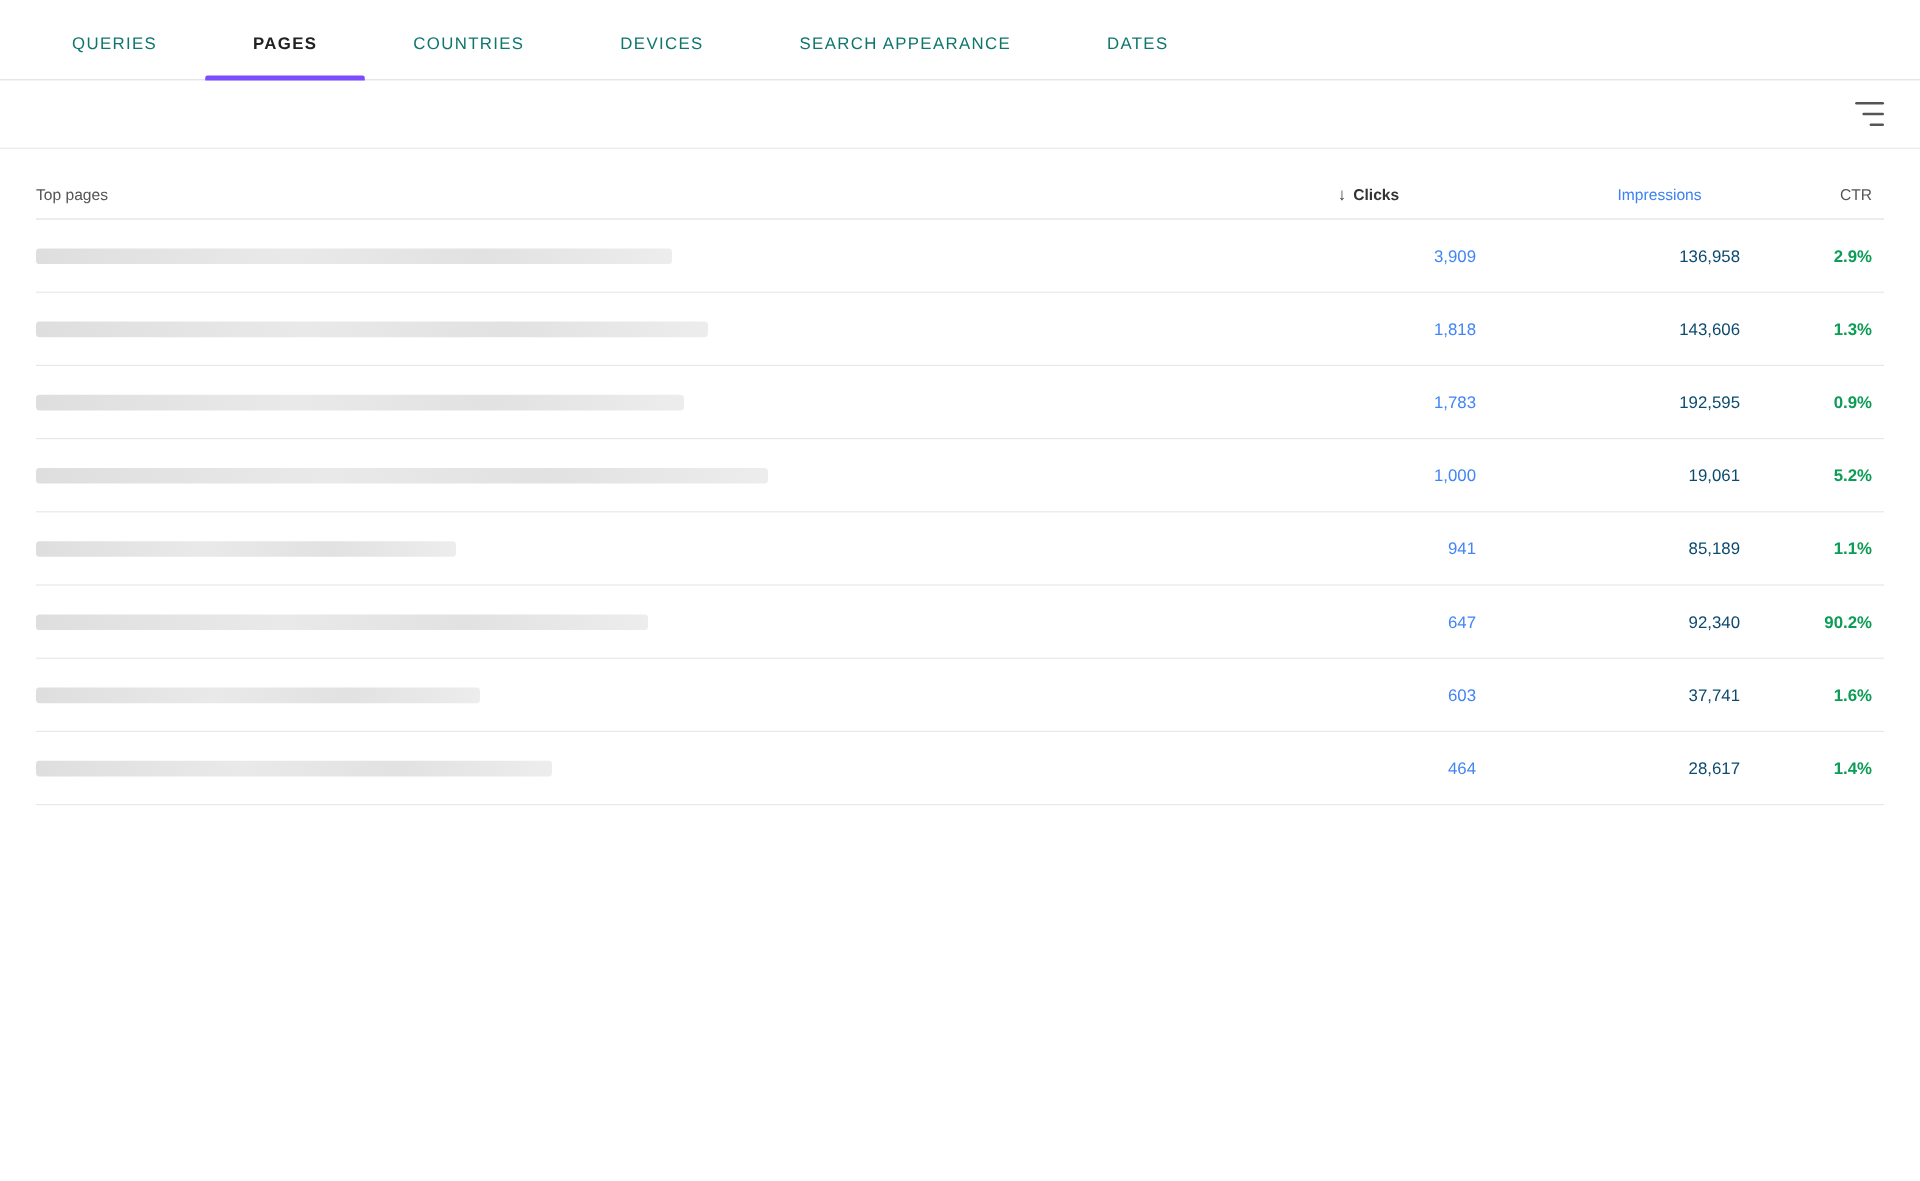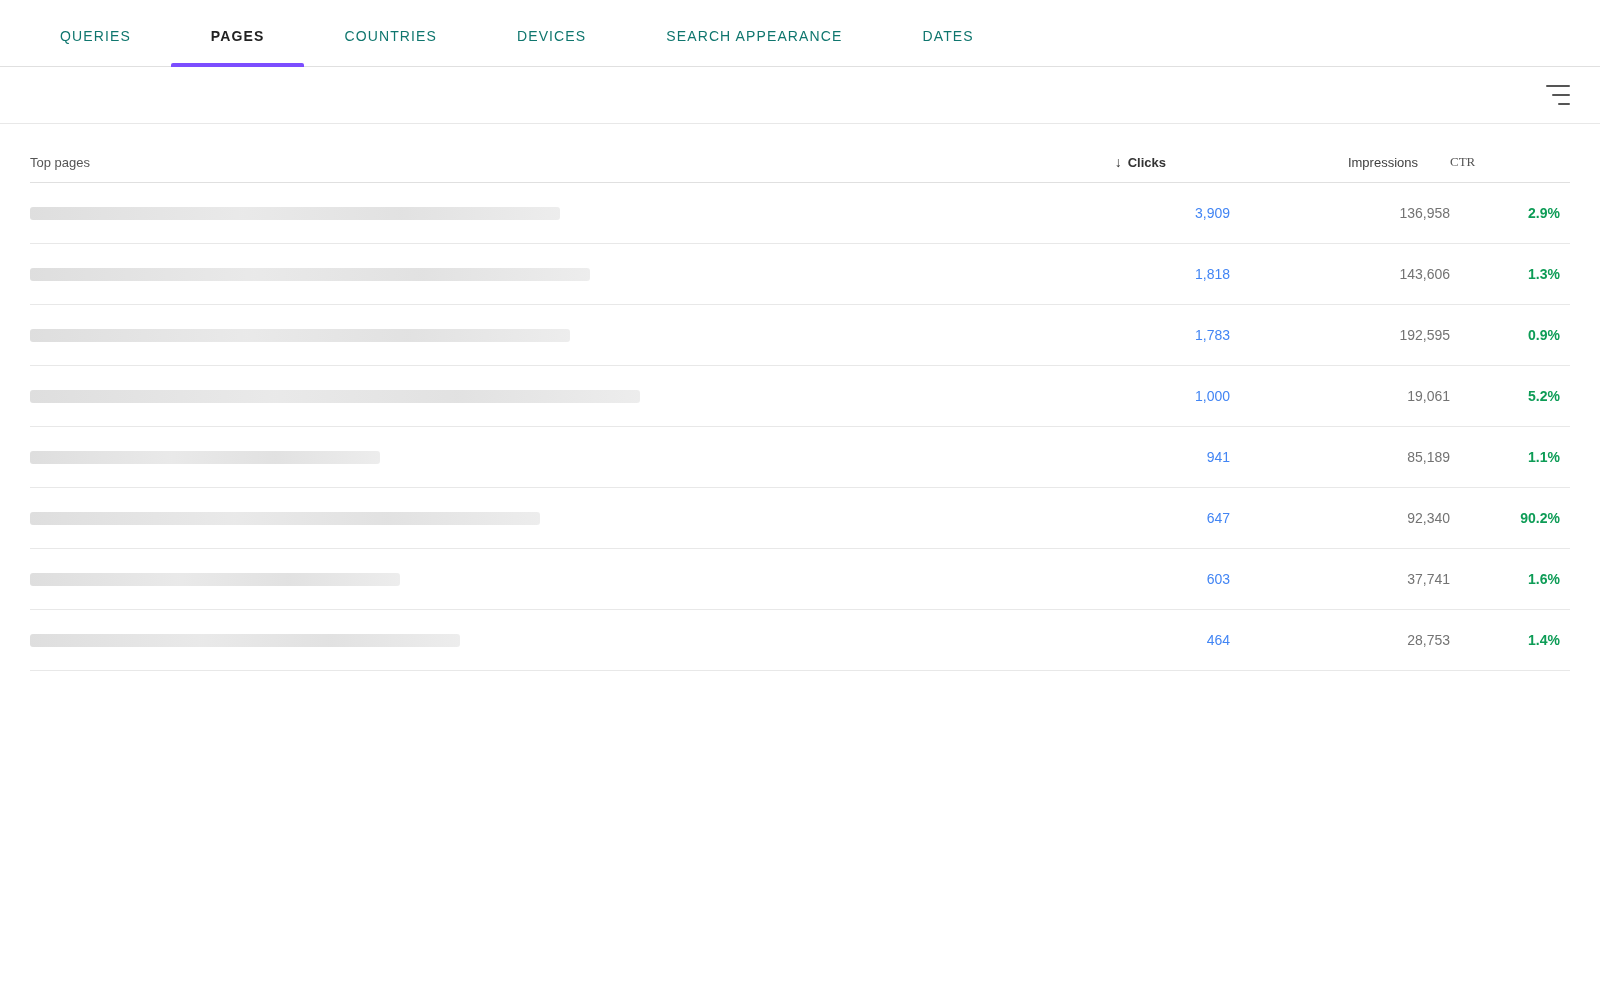--- a/index.html
+++ b/index.html
@@ -90,28 +90,28 @@
       font-weight: 600;
       display: flex;
       align-items: center;
       justify-content: flex-end;
       gap: 6px;
     }
     .col-impressions {
       width: 220px;
       text-align: right;
       font-size: 13px;
-      color: #404040;
+      color: #3b82f6;
     }
     .col-ctr {
       width: 120px;
+      text-align: right;
       font-size: 13px;
       color: #555;
       padding-right: 10px;
-      font-family: Liberation Serif, serif;
     }
     .sort-arrow {
       font-size: 14px;
       color: #333;
     }
     .data-row {
       display: flex;
       align-items: center;
       padding: 22px 0;
       border-bottom: 1px solid #e8e8e8;
@@ -133,21 +133,21 @@
       width: 200px;
       text-align: right;
       font-size: 14px;
       color: #4285f4;
       font-weight: 400;
     }
     .val-impressions {
       width: 220px;
       text-align: right;
       font-size: 14px;
-      color: #737373;
+      color: #0c4a6e;
       font-weight: 400;
       padding-left: 20px;
     }
     .val-ctr {
       width: 120px;
       text-align: right;
       font-size: 14px;
       color: #0d9c56;
       font-weight: 700;
       padding-right: 10px;
@@ -247,16 +247,16 @@
     <div class="val-clicks">603</div>
     <div class="val-impressions">37,741</div>
     <div class="val-ctr">1.6%</div>
   </div>
 
   <div class="data-row">
     <div class="page-url">
       <div class="blurred-bar" style="width: 430px;"></div>
     </div>
     <div class="val-clicks">464</div>
-    <div class="val-impressions">28,753</div>
+    <div class="val-impressions">28,617</div>
     <div class="val-ctr">1.4%</div>
   </div>
 </div>
 
 </body></html>

